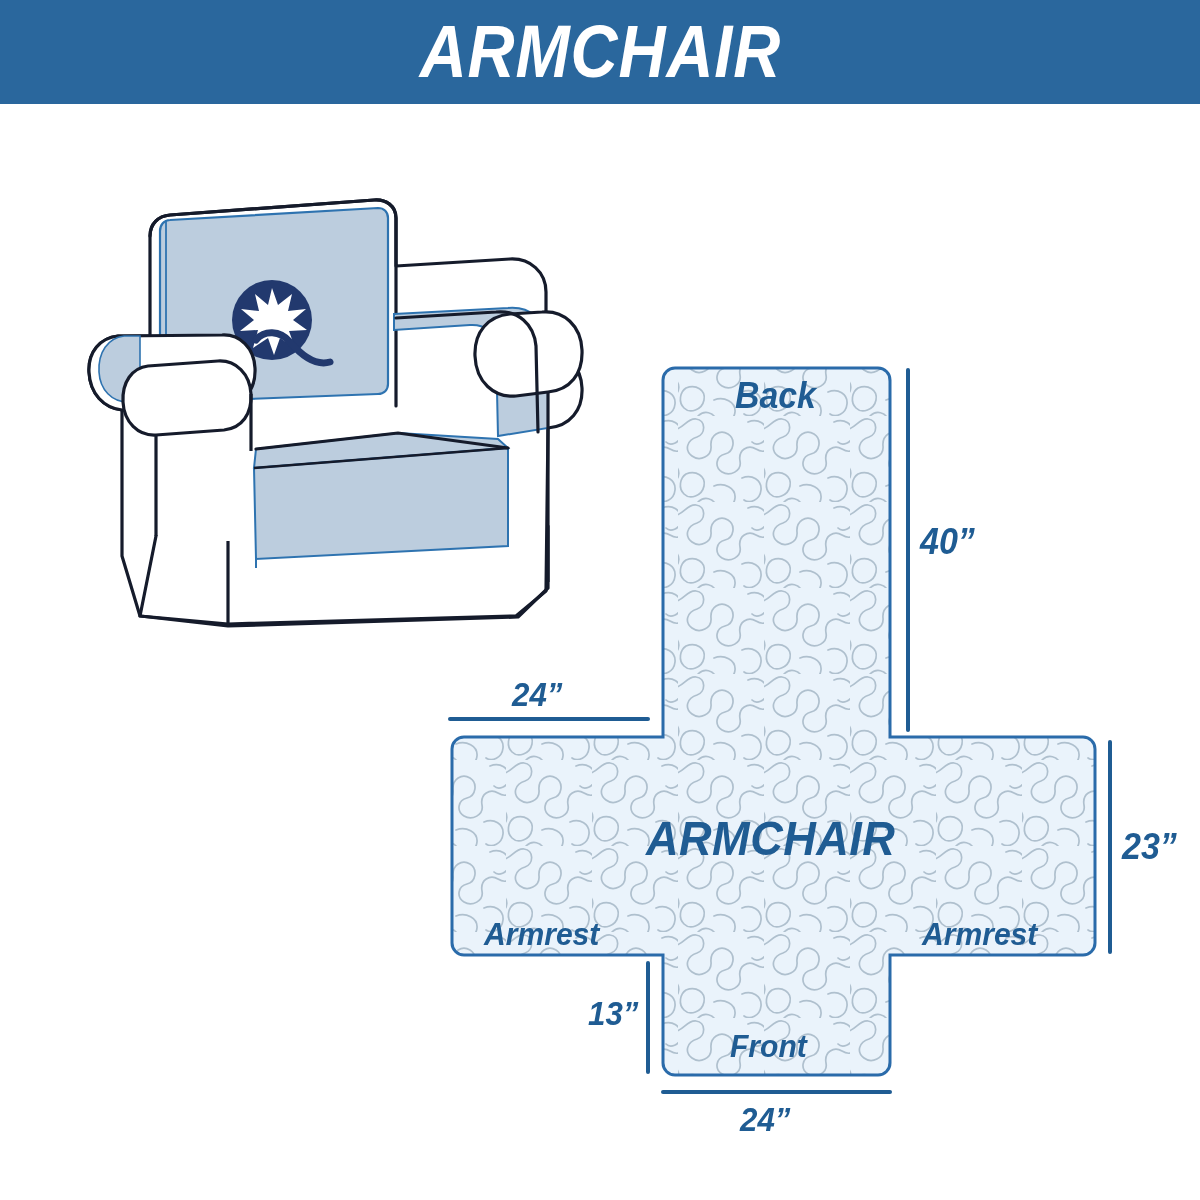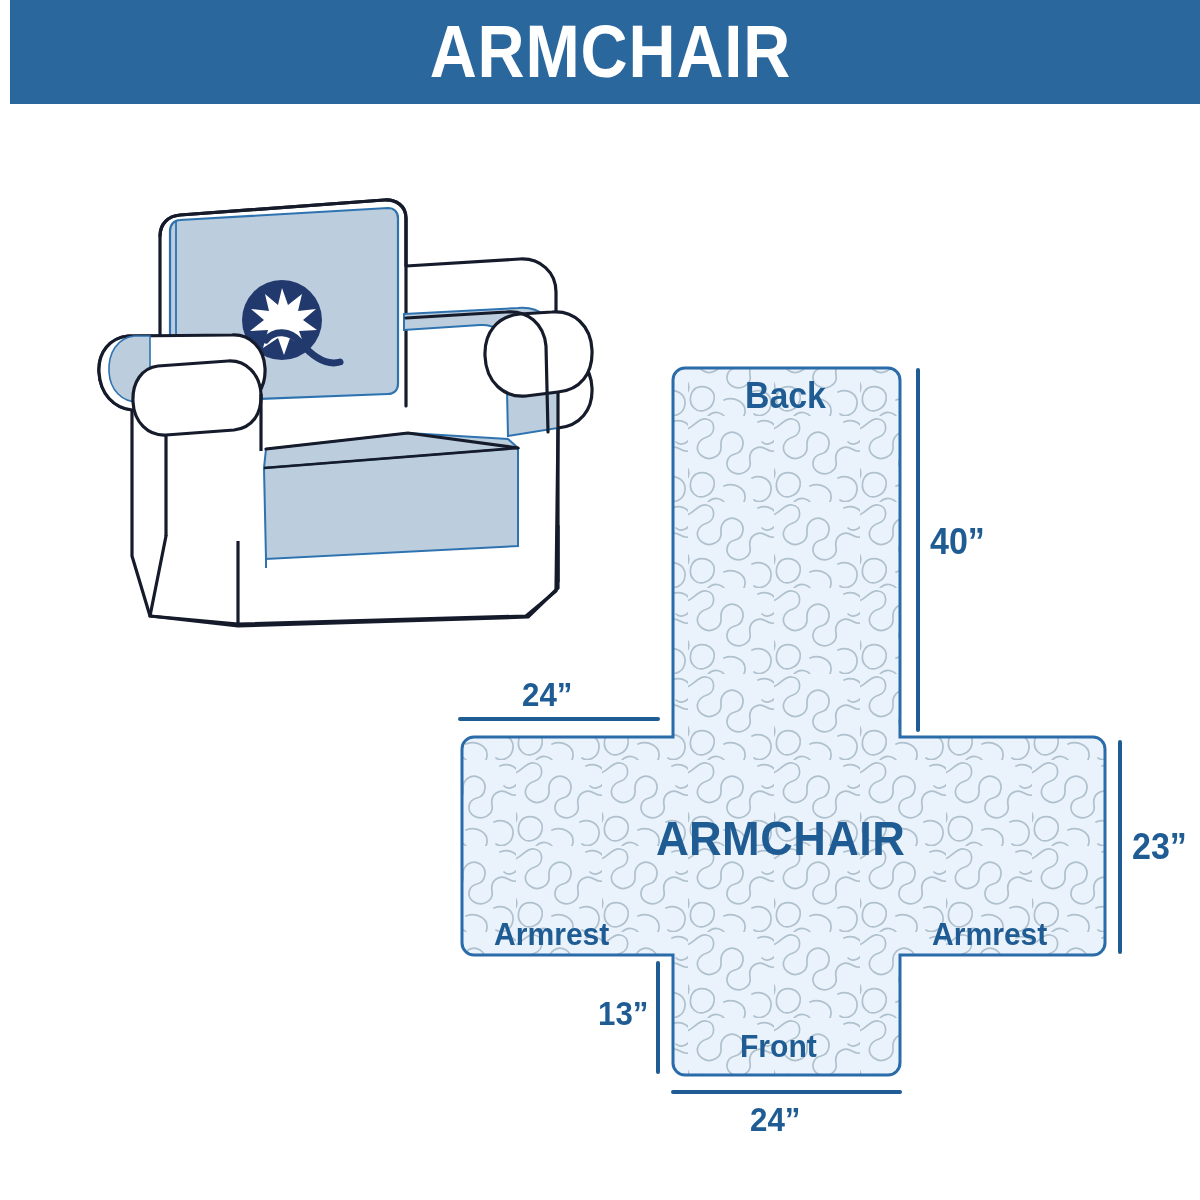--- a/index.html
+++ b/index.html
@@ -4,21 +4,21 @@
 <title>Armchair Slipcover Dimensions</title>
 <style>
   html,body{margin:0;padding:0;}
   body{
     width:1200px;height:1200px;
     background:#ffffff;
     font-family:"Liberation Sans", sans-serif;
     overflow:hidden;
     position:relative;
   }
-  #stage{position:absolute;left:10px;top:0;width:1112px;height:1200px;}
+  #stage{position:absolute;left:0;top:0;width:1112px;height:1200px;font-style:italic;}
 
   
   .banner{
     position:absolute;left:0;top:0;width:1200px;height:104px;
     background:#2A679D;
     display:flex;align-items:center;justify-content:center;
   }
   .banner-title{
     color:#ffffff;
     font-family:"Liberation Sans", sans-serif;

